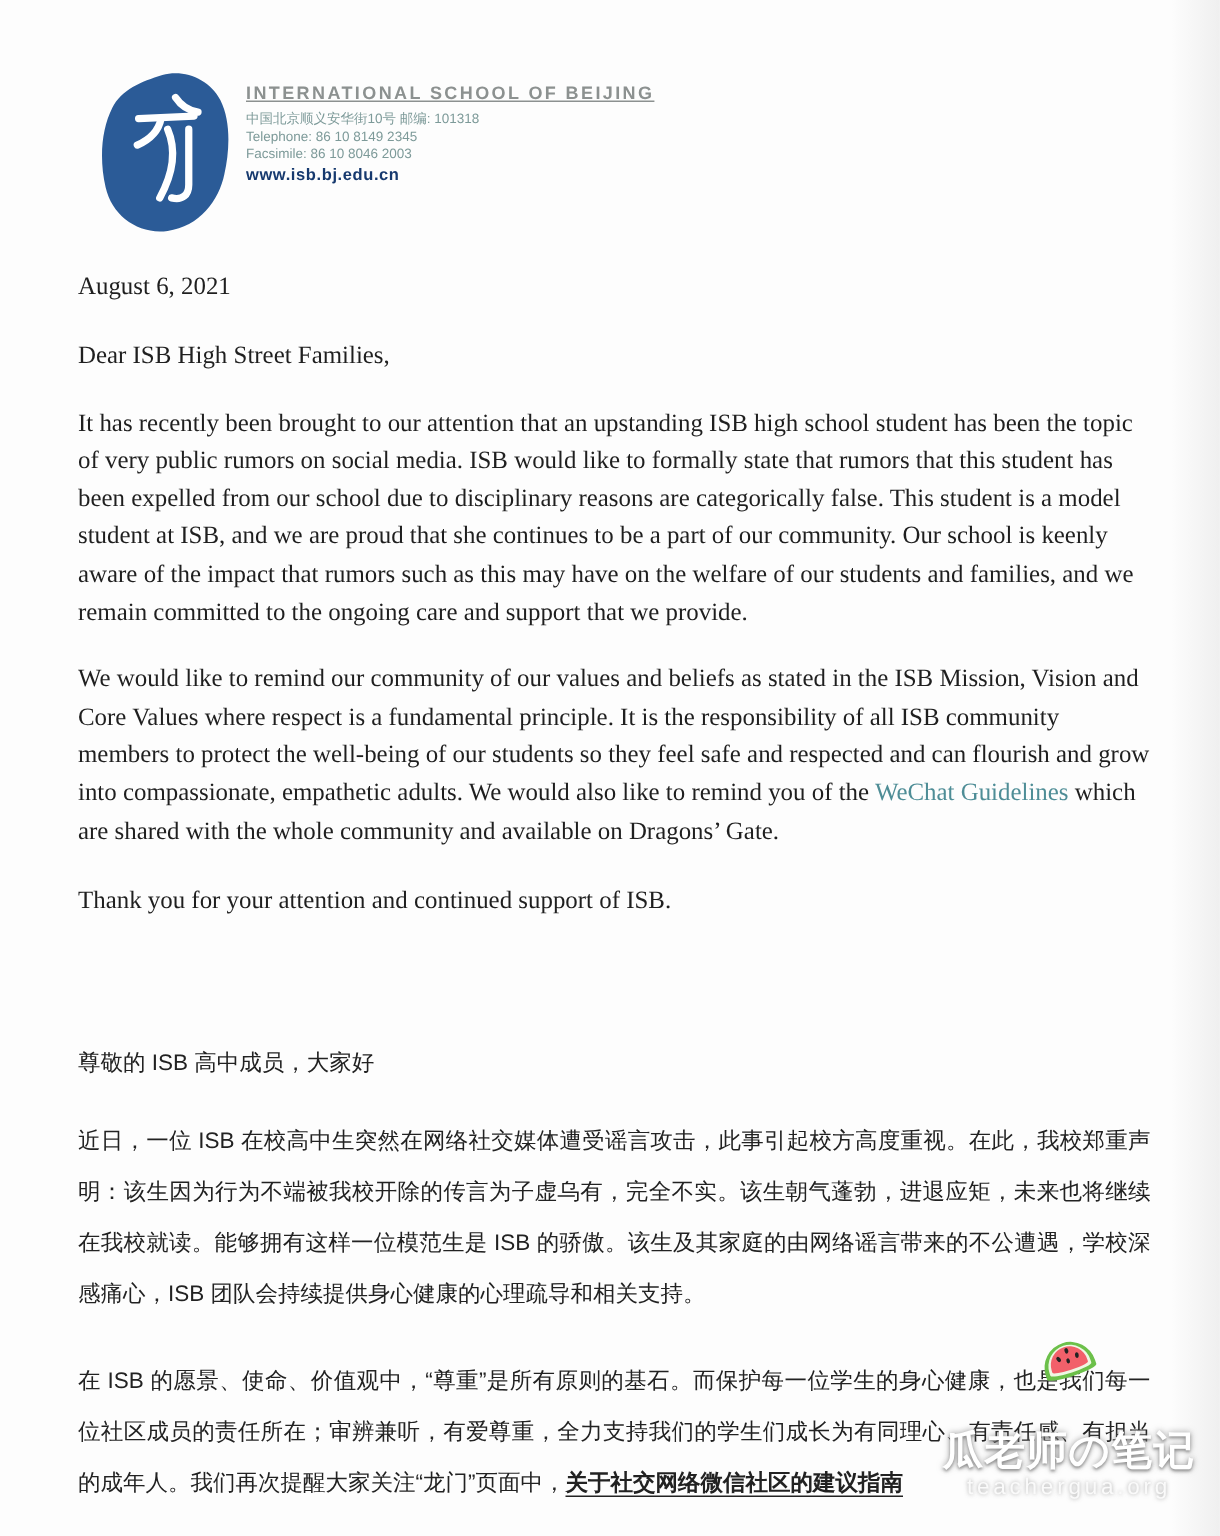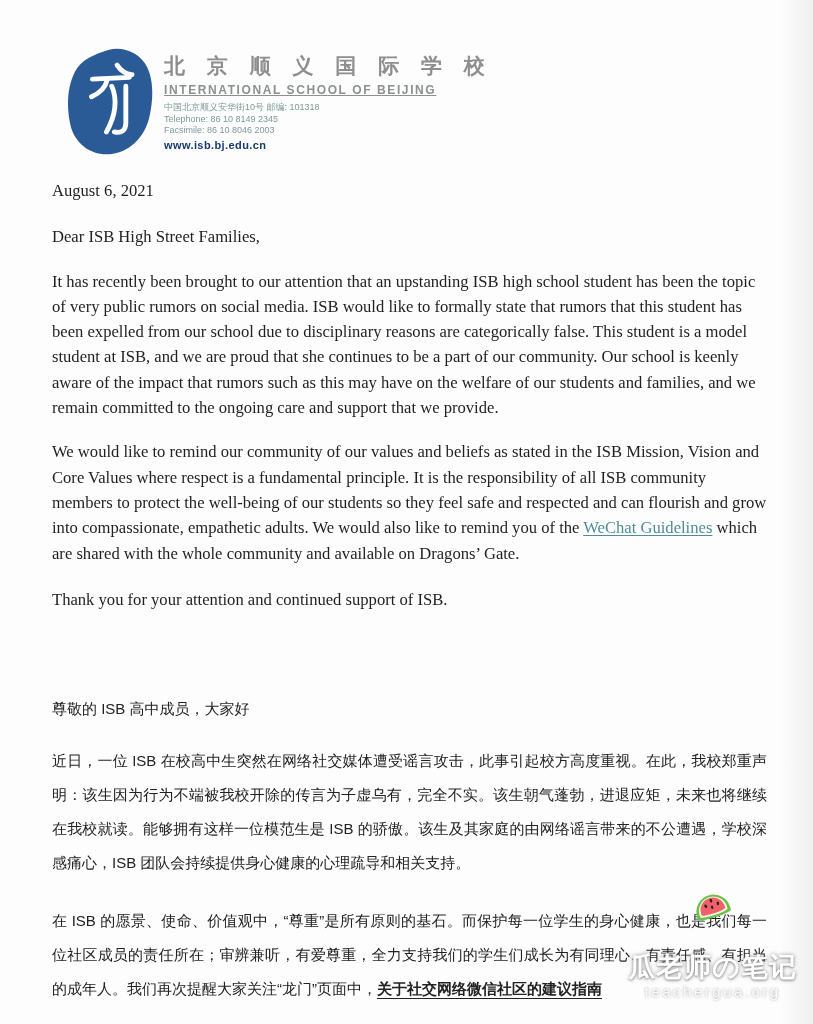--- a/index.html
+++ b/index.html
@@ -24,21 +24,21 @@
   .url { font-size:11px; font-weight:bold; color:#16396e; margin-top:2px; letter-spacing:.4px; }
   
   .body-text {
     position:absolute; left:52px; right:46px; top:178px;
     font-size:16.6px; line-height:25.3px; color:#1f1f1f;
   }
   .body-text p { margin:0; }
   .salutation { margin-top:21px !important; }
   .para { margin-top:19px !important; text-align:left; }
   .closing-en { margin-top:21px !important; }
-  .link { color:#4e8d96; text-decoration:underline; text-underline-offset:2px; cursor:pointer; }
+  .link { color:#4e8d96; text-underline-offset:2px; cursor:pointer; }
   
   .cn { font-family:"Liberation Sans", sans-serif; font-size:15px; line-height:34px; color:#222; }
   .cn-salutation { margin-top:80px !important; }
   .cn-para1 { margin-top:18px !important; text-align:justify; }
   .cn-para2 { margin-top:24px !important; text-align:justify; }
   .cn-link { color:#222; text-decoration:underline; text-underline-offset:4px; font-weight:600; cursor:pointer; }
   
   .watermark {
     position:absolute; right:16px; bottom:24px;
     display:flex; align-items:center; gap:16px;
@@ -68,21 +68,20 @@
         <g stroke="#ffffff" stroke-width="5.5" fill="none" stroke-linecap="round">
           <path d="M30,36 L72,34"></path>
           <path d="M58,20 C62,26 68,30 75,31"></path>
           <path d="M47,36 C45,46 38,52 29,56"></path>
           <path d="M52,44 C58,58 57,76 46,96"></path>
           <path d="M68,44 L68,86 C68,94 63,98 55,96"></path>
         </g>
       </svg>
     </div>
     <div class="lh-text">
-      <div class="cn-name">北 京 顺 义 国 际 学 校</div>
       <div class="en-name">INTERNATIONAL SCHOOL OF BEIJING</div>
       <div class="addr-block">
         <div class="addr">中国北京顺义安华街10号  邮编: 101318</div>
         <div class="addr">Telephone: 86 10 8149 2345</div>
         <div class="addr">Facsimile: 86 10 8046 2003</div>
       </div>
       <div class="url">www.isb.bj.edu.cn</div>
     </div>
   </header>
 

